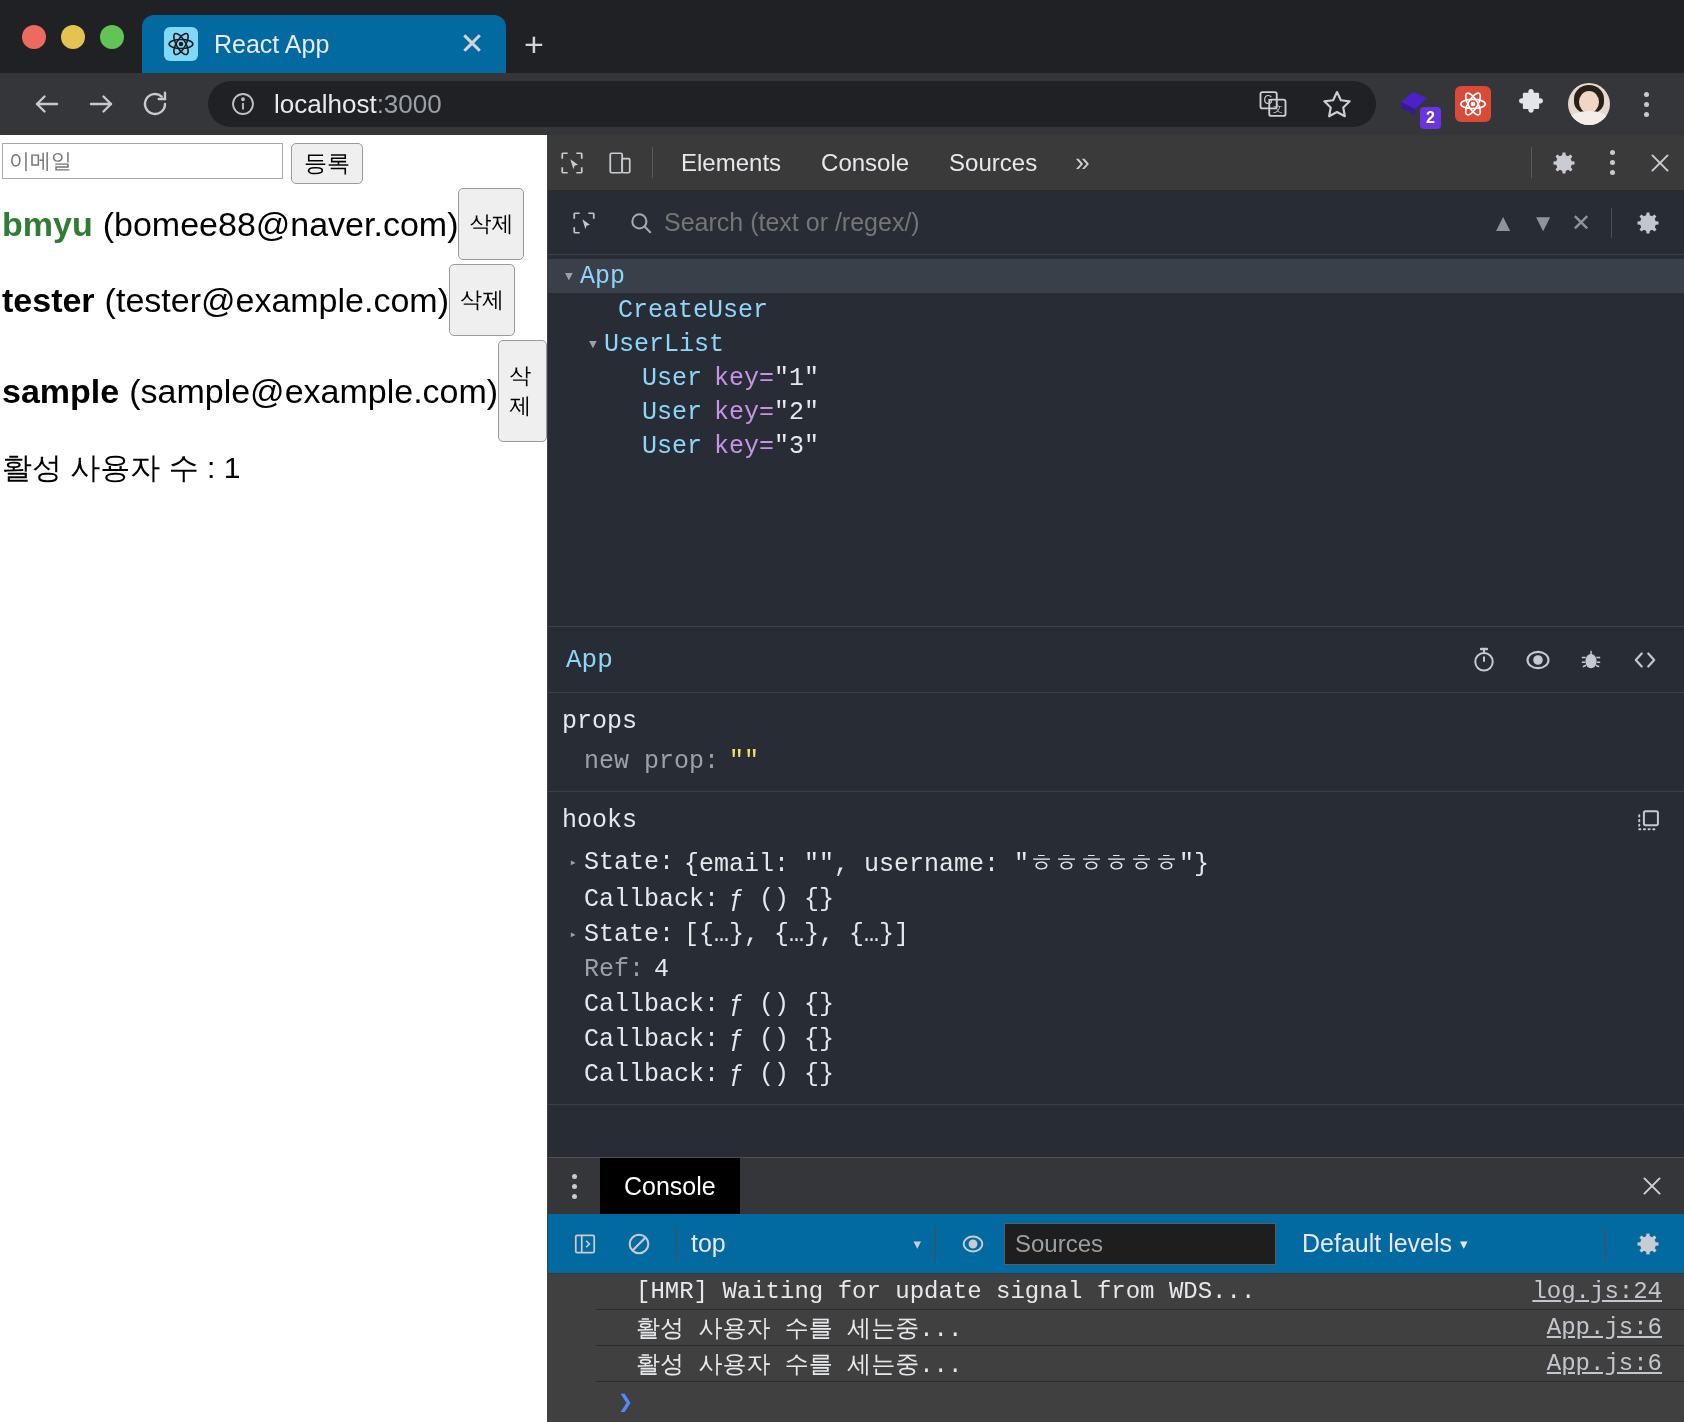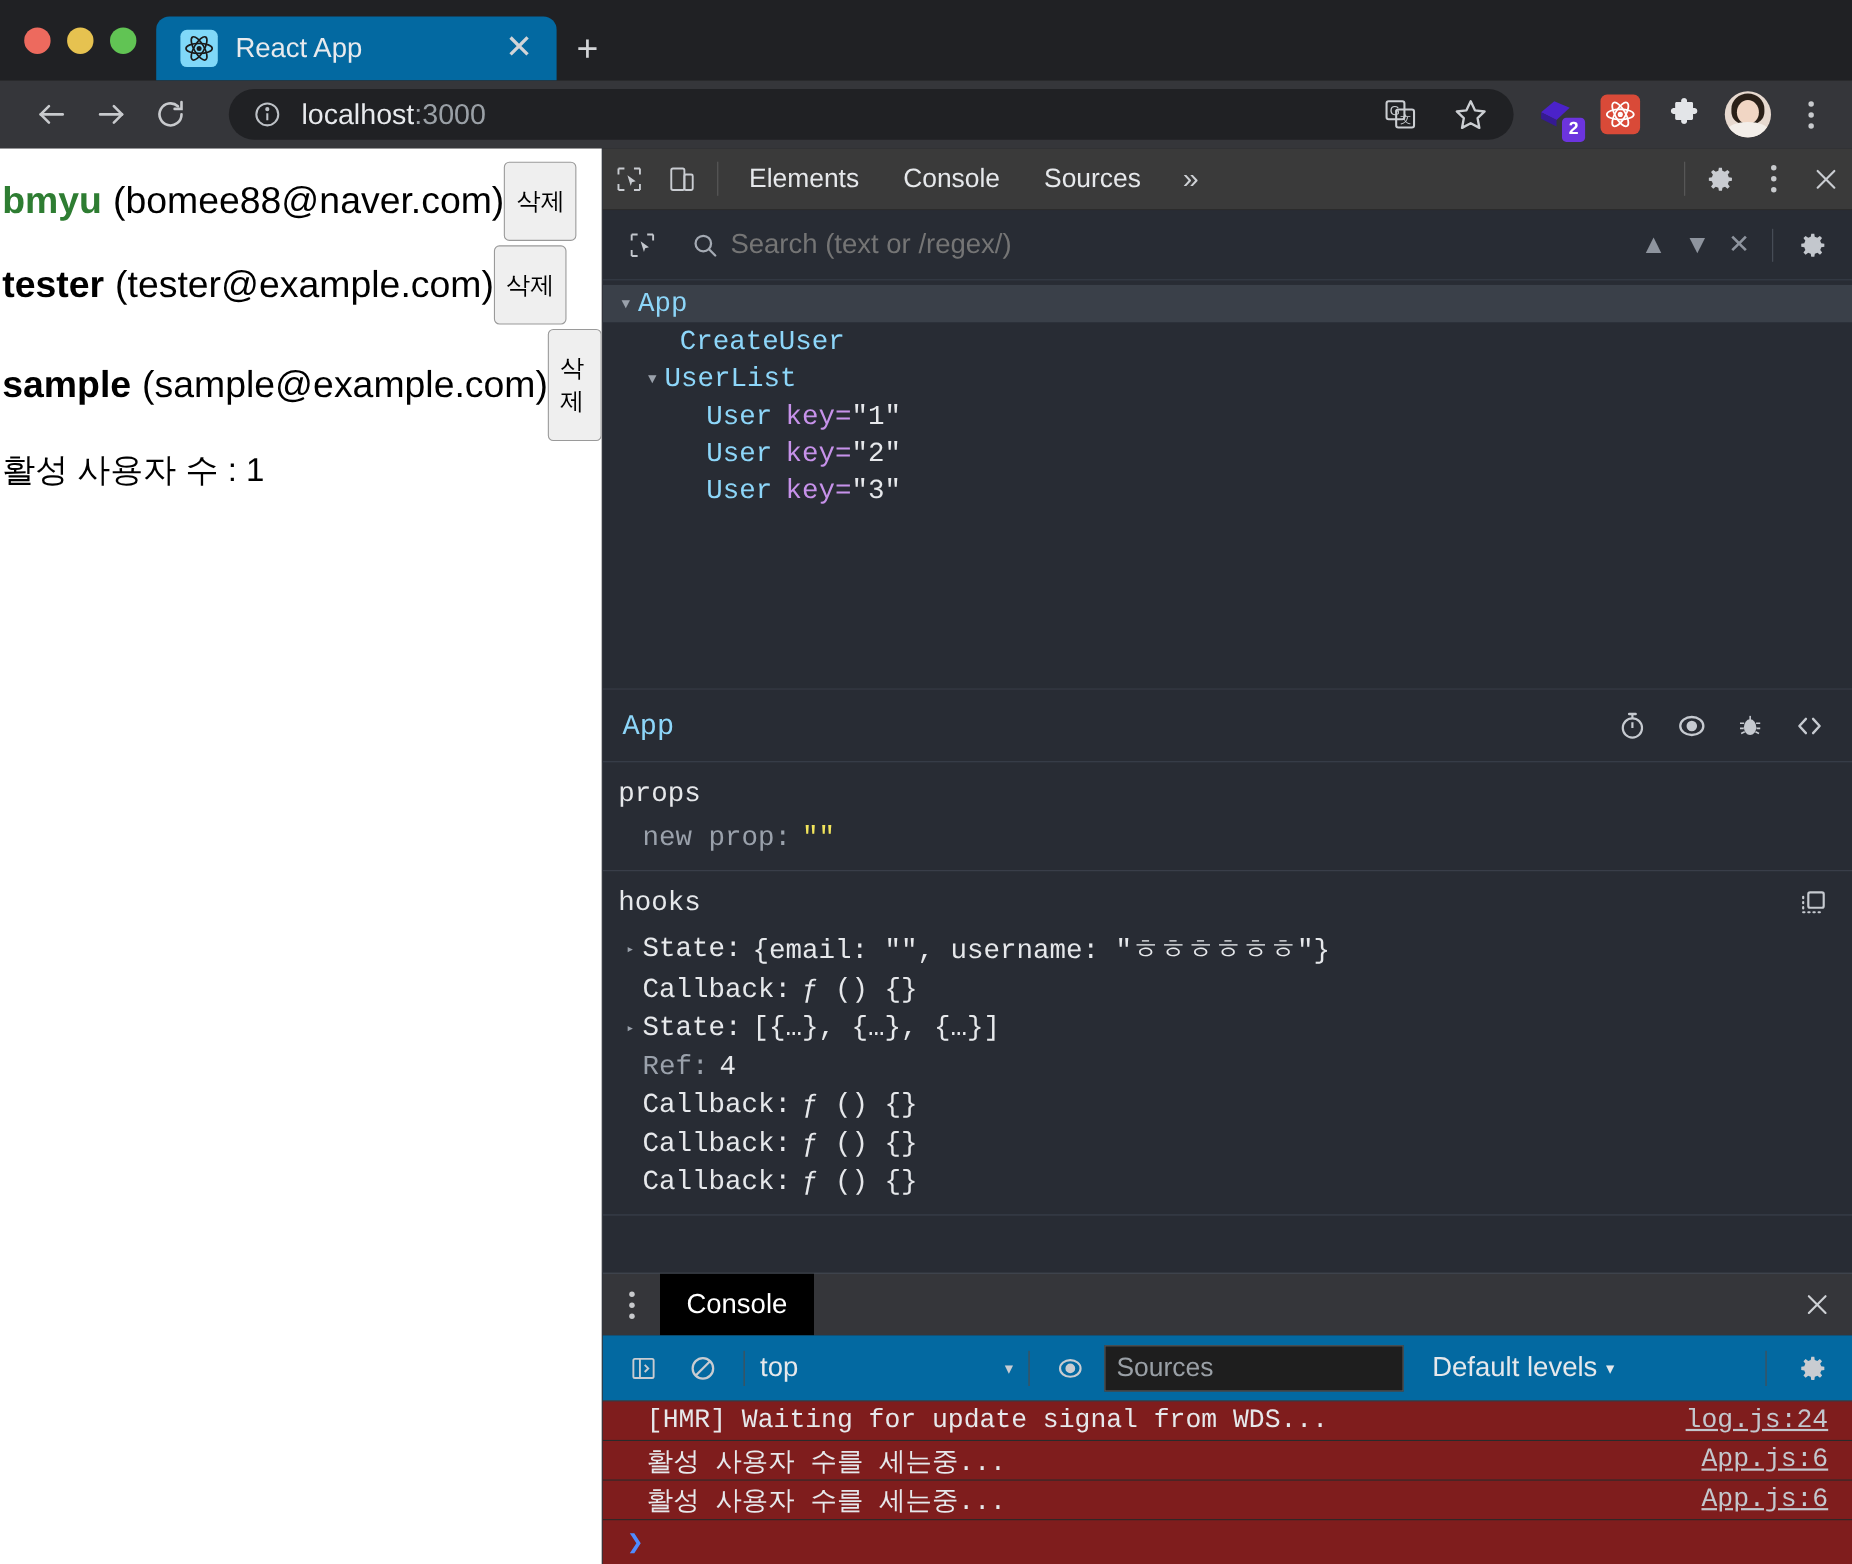--- a/index.html
+++ b/index.html
@@ -345,21 +345,21 @@
     width: 272px; height: 42px;
     background: #1E1E1E; border: 1px solid #5A5A5A;
     display: flex; align-items: center; padding: 0 10px;
     color: #9AA0A6; font-size: 24px; cursor: text;
   }
   .ct-levels { display: flex; align-items: center; color: #E6E8EB; font-size: 25px; margin-left: 18px; cursor: pointer; }
   .ct-levels .caret { margin-left: 8px; font-size: 15px; }
   .ct-right { margin-left: auto; display: flex; align-items: center; }
   .ct-gear { padding: 0 22px; color: #C9CCD1; display:flex; align-items:center; cursor:pointer;}
 
-  .console-log { background: #7f1d1d; flex: 1 1 auto; overflow: hidden; }
+  .console-log { background: #404040; flex: 1 1 auto; overflow: hidden; padding-left: 48px; }
   .log-row {
     display: flex; align-items: center;
     height: 36px;
     border-bottom: 1px solid #2A2A2A;
     padding: 0 22px 0 40px;
     font-family: "Liberation Mono", monospace;
     font-size: 24px; color: #E6E8EB;
     white-space: nowrap;
   }
   .log-src {
@@ -478,20 +478,24 @@
           <i></i>
           <i></i>
           <i></i>
         </span>
     </div>
   </div>
 
   <div class="split">
 
     <div class="page">
+      <div class="field-row">
+        <div class="text-input ph">이메일</div>
+        <div class="btn">등록</div>
+      </div>
 
       <div class="user-row">
         <span class="user-name active">bmyu</span>
         <span class="user-email">(bomee88@naver.com)</span>
         <span class="btn-del">삭제</span>
       </div>
       <div class="user-row">
         <span class="user-name">tester</span>
         <span class="user-email">(tester@example.com)</span>
         <span class="btn-del">삭제</span>

